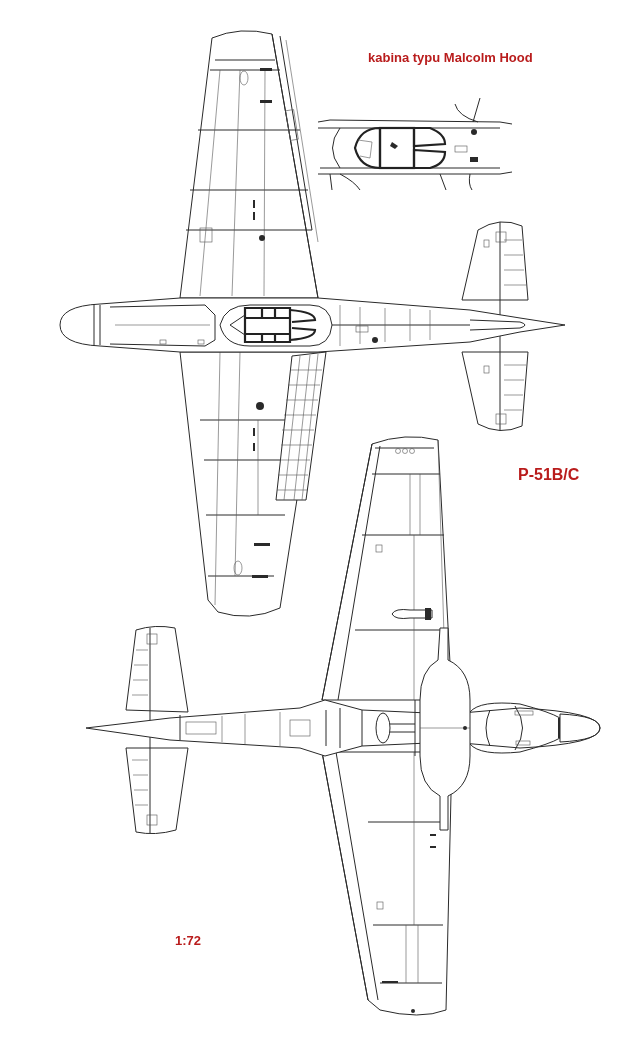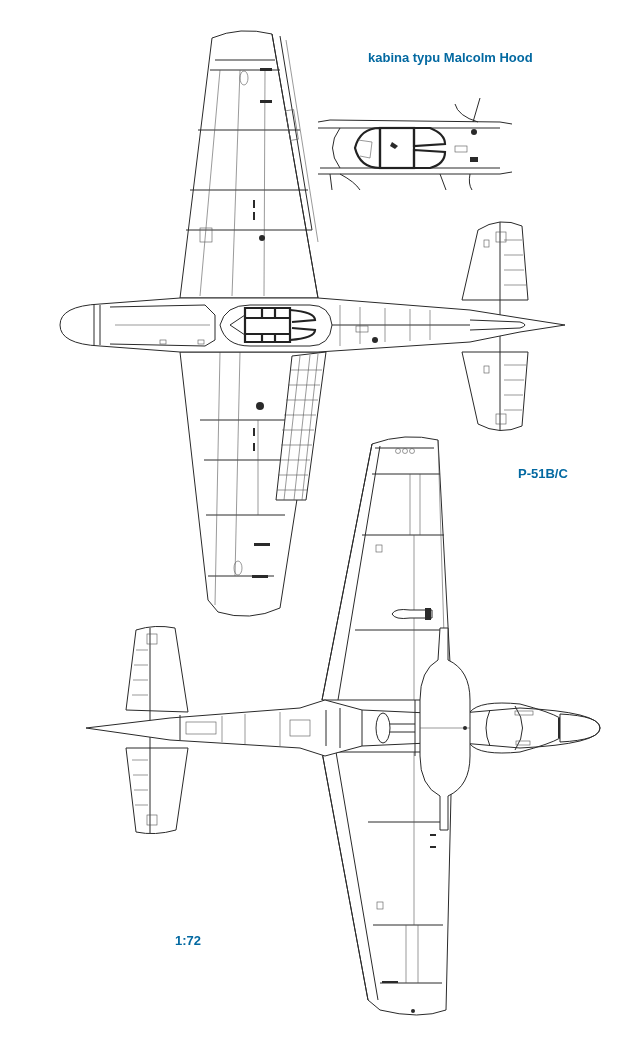--- a/index.html
+++ b/index.html
@@ -1,19 +1,19 @@
 <!DOCTYPE html>
 <html><head>
 <meta charset="utf-8">
 <style>
   html, body { margin: 0; padding: 0; background: #ffffff; }
   body { width: 640px; height: 1042px; position: relative; overflow: hidden; font-family: "Liberation Sans", sans-serif; }
-  .label { position: absolute; font-family: "Liberation Sans", sans-serif; font-weight: bold; color: #0369a1; white-space: nowrap; }
+  .label { position: absolute; font-family: "Liberation Sans", sans-serif; font-weight: bold; color: #b91c1c; white-space: nowrap; }
   #title-label { left: 368px; top: 50px; font-size: 13px; }
-  #model-label { left: 518px; top: 466px; font-size: 13px; }
+  #model-label { left: 518px; top: 466px; font-size: 16px; }
   #scale-label { left: 175px; top: 933px; font-size: 13px; }
   svg { position: absolute; left: 0; top: 0; }
   .ln { fill: none; stroke: #2a2a2a; stroke-width: 1; }
   .lt { fill: none; stroke: #555; stroke-width: 0.6; }
   .hv { fill: none; stroke: #222; stroke-width: 2.2; }
   .fl { fill: #ffffff; stroke: #2a2a2a; stroke-width: 1; }
   .dk { fill: #2a2a2a; stroke: none; }
 </style>
 </head>
 <body>

